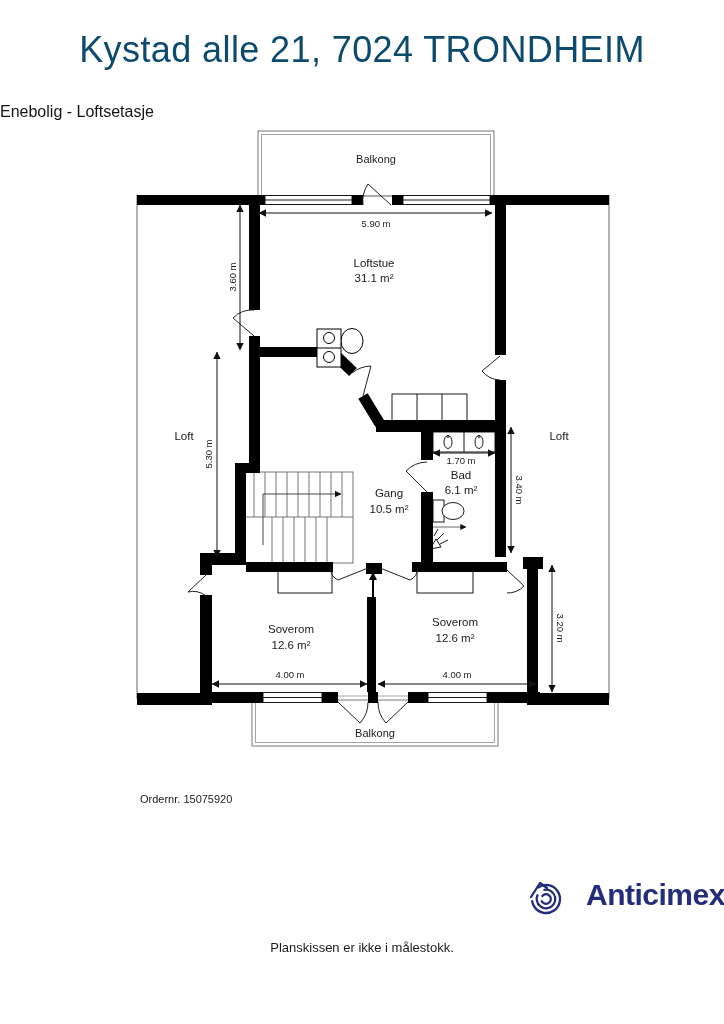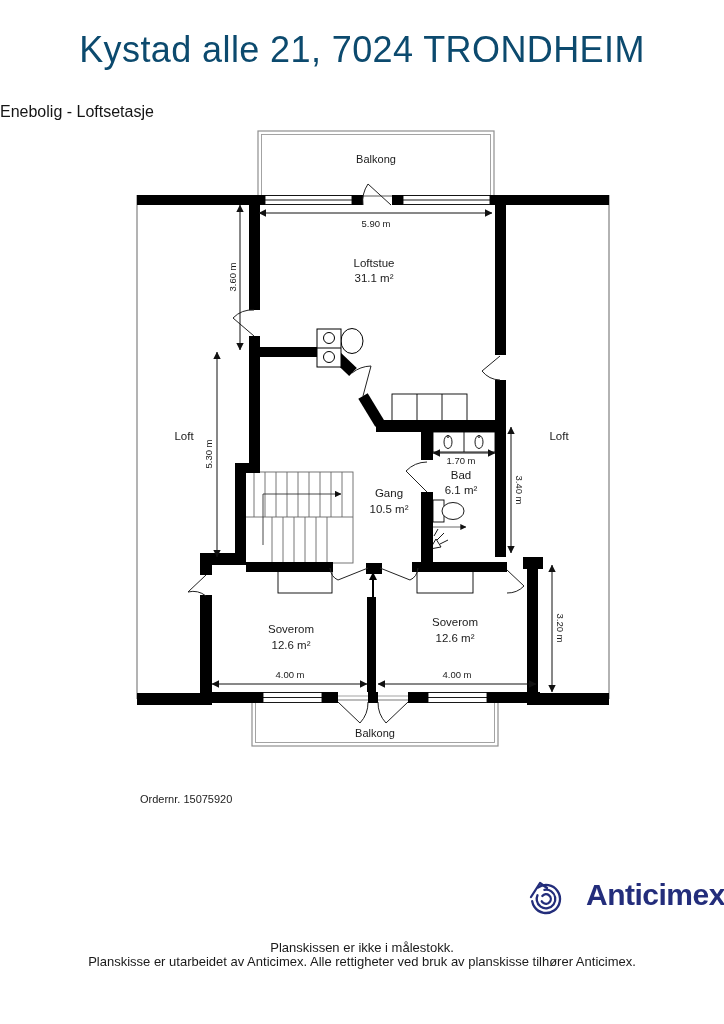--- a/index.html
+++ b/index.html
@@ -226,14 +226,13 @@
       <circle cx="20" cy="21" r="4.8" stroke-dasharray="24 7" transform="rotate(-140 20 21)"></circle>
       <path d="M5,19 L14,5 L21,10" stroke-linejoin="round"></path>
     </g>
   </svg>
   <span class="brand">Anticimex</span>
     <sup>®</sup>
 </div>
 
 <div class="abs" id="footer">
   <div>Planskissen er ikke i målestokk.</div>
-  <div>Planskisse er utarbeidet av Anticimex. Alle rettigheter ved bruk av planskisse tilhører Anticimex.</div>
 </div>
 
 </body></html>

